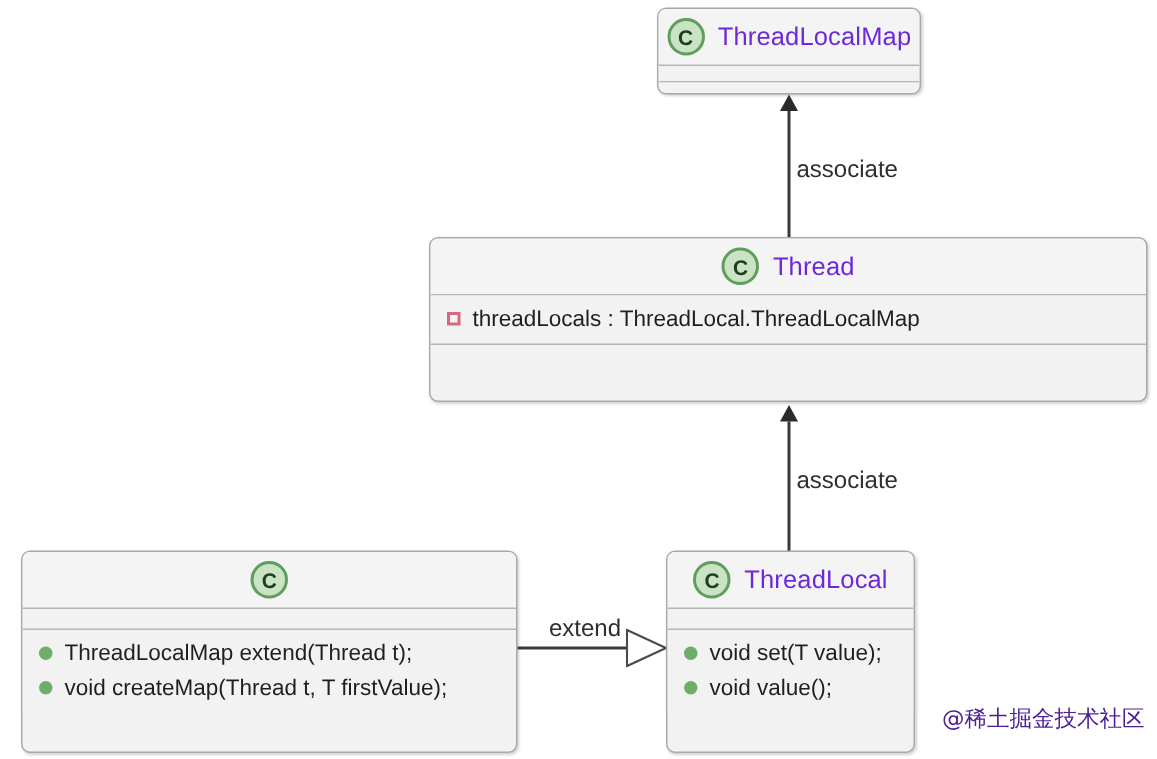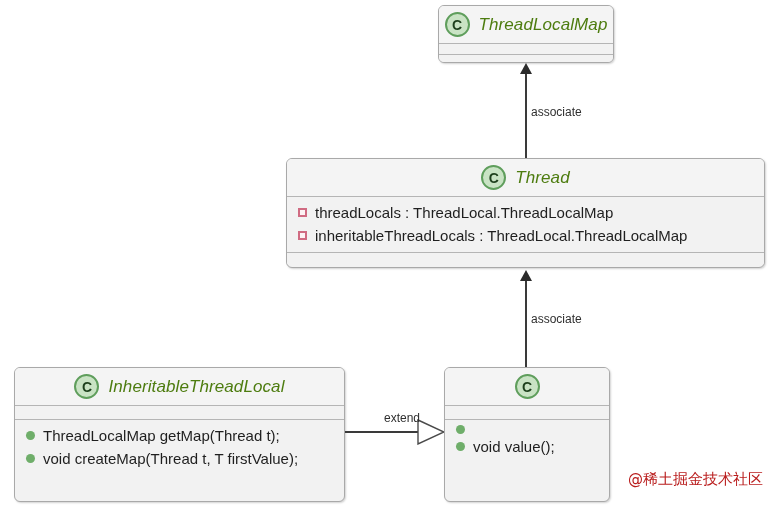--- a/index.html
+++ b/index.html
@@ -31,24 +31,23 @@
     align-items: center;
     justify-content: center;
     gap: 9px;
     height: 38px;
     background: #f4f4f4;
     border-bottom: 1px solid #b5b5b5;
     box-sizing: border-box;
   }
   .uml-title {
     font-size: 17px;
-    color: #4d7c0f;
+    color: #6d28d9;
     letter-spacing: 0.1px;
     white-space: nowrap;
-    font-style: italic;
   }
   .uml-compartment {
     border-bottom: 1px solid #b5b5b5;
     box-sizing: border-box;
     background: #f2f2f2;
   }
   .uml-compartment:last-child { border-bottom: none; }
   .uml-compartment.empty-thin { height: 11px; }
   .uml-compartment.empty-mid  { height: 14px; }
   .uml-members {
@@ -111,31 +110,31 @@
     height: 0;
     border-left: 6px solid transparent;
     border-right: 6px solid transparent;
     border-bottom: 11px solid #2b2b2b;
   }
   .arrow-hollow-right-wrap {
     position: absolute;
   }
   .conn-label {
     position: absolute;
-    font-size: 12px;
+    font-size: 16px;
     color: #2f2f2f;
     white-space: nowrap;
     background: transparent;
     text-align: center;
   }
 
   .watermark {
     position: absolute;
     font-size: 15px;
-    color: #b91c1c;
+    color: #4c1d95;
     white-space: nowrap;
     font-family: "DejaVu Sans", sans-serif;
   }
 </style>
 </head>
 <body>
 
 <div id="canvas">
 
   <div class="uml-class" style="left:438px; top:5px; width:176px; height:58px;">
@@ -154,64 +153,61 @@
   <div class="uml-class" style="left:286px; top:158px; width:479px; height:110px;">
     <div class="uml-header">
       <span class="class-icon">C</span>
       <span class="uml-title">Thread</span>
     </div>
     <div class="uml-compartment uml-members">
       <div class="uml-member">
         <span class="field-icon"></span>
         <span>threadLocals : ThreadLocal.ThreadLocalMap</span>
       </div>
-      <div class="uml-member">
-        <span class="field-icon"></span>
-        <span>inheritableThreadLocals : ThreadLocal.ThreadLocalMap</span>
-      </div>
     </div>
     <div class="uml-compartment empty-thin"></div>
   </div>
 
   <div class="conn-line conn-vline" style="left:525px; top:281px; height:89px;"></div>
   <div class="arrow-solid-up" style="left:520px; top:270px;"></div>
   <div class="conn-label" style="left:531px; top:312px;">associate</div>
 
   <div class="uml-class" style="left:14px; top:367px; width:331px; height:135px;">
     <div class="uml-header">
       <span class="class-icon">C</span>
-      <span class="uml-title">InheritableThreadLocal</span>
     </div>
     <div class="uml-compartment empty-mid"></div>
     <div class="uml-compartment uml-members">
       <div class="uml-member">
         <span class="method-icon"></span>
-        <span>ThreadLocalMap getMap(Thread t);</span>
+        <span>ThreadLocalMap extend(Thread t);</span>
       </div>
       <div class="uml-member">
         <span class="method-icon"></span>
         <span>void createMap(Thread t, T firstValue);</span>
       </div>
     </div>
   </div>
 
   <div class="conn-line conn-hline" style="left:345px; top:431px; width:80px;"></div>
   <svg class="arrow-hollow-right-wrap" style="left:417px; top:419px;" width="28" height="26" viewBox="0 0 28 26">
     <polygon points="1,1 27,13 1,25" fill="#ffffff" stroke="#4a4a4a" stroke-width="1.4"></polygon>
   </svg>
-  <div class="conn-label" style="left:384px; top:411px;">extend</div>
+  <div class="conn-label" style="left:366px; top:411px;">extend</div>
 
   <div class="uml-class" style="left:444px; top:367px; width:166px; height:135px;">
     <div class="uml-header">
       <span class="class-icon">C</span>
+      <span class="uml-title">ThreadLocal</span>
     </div>
     <div class="uml-compartment empty-mid"></div>
     <div class="uml-compartment uml-members">
       <div class="uml-member">
         <span class="method-icon"></span>
+        <span>void set(T value);</span>
       </div>
       <div class="uml-member">
         <span class="method-icon"></span>
         <span>void value();</span>
       </div>
     </div>
   </div>
 
   <div class="watermark" style="left:628px; top:470px;">@稀土掘金技术社区</div>
 

